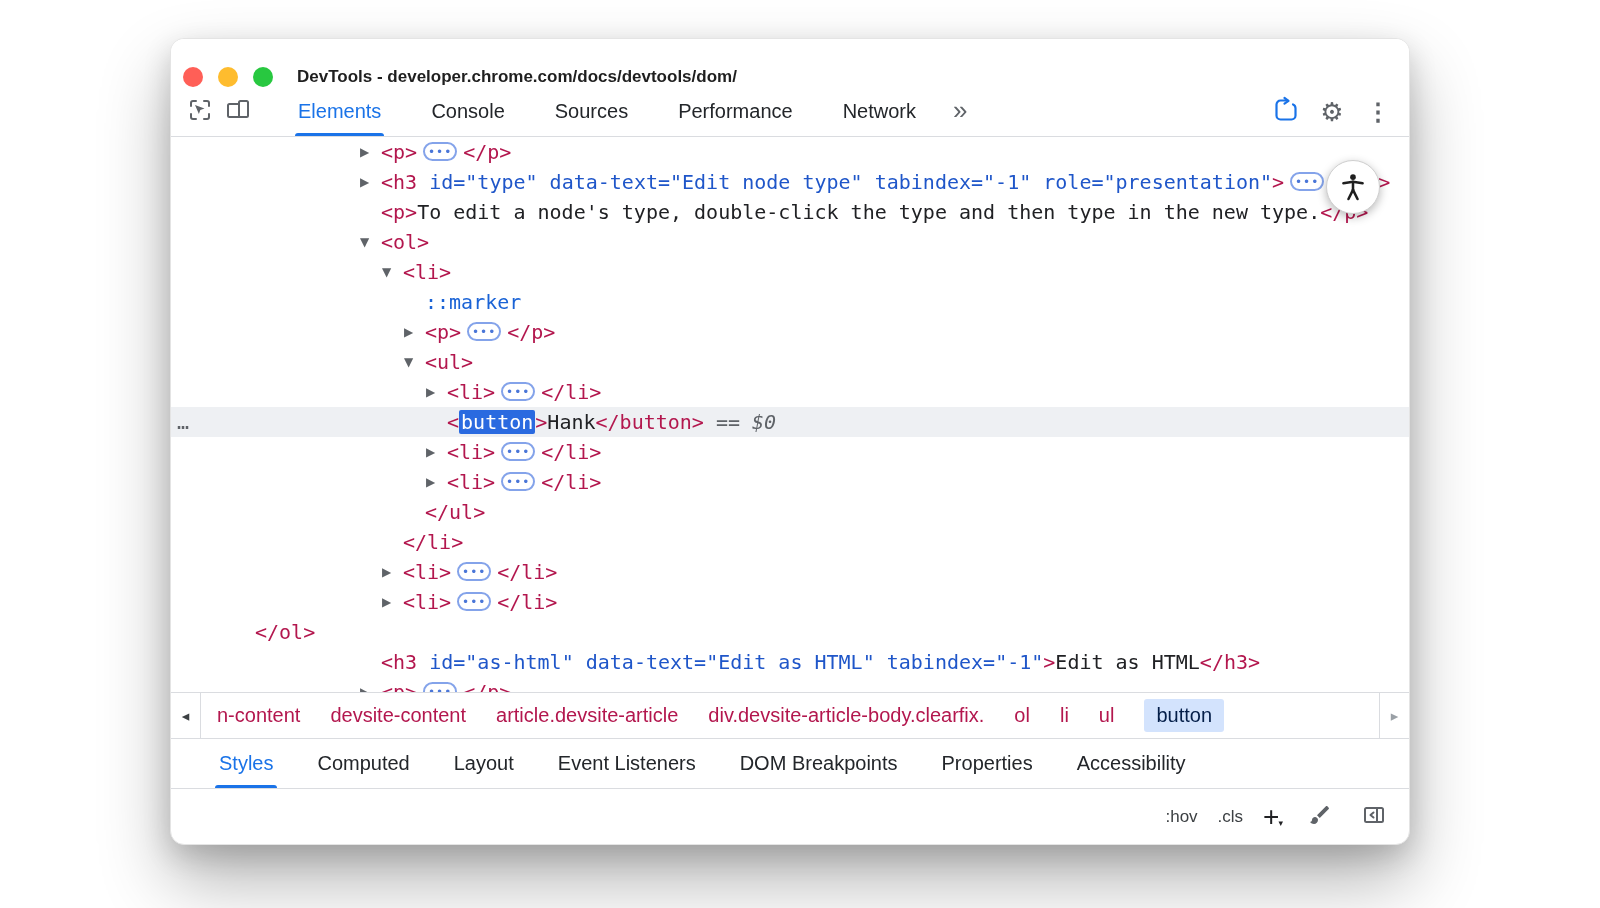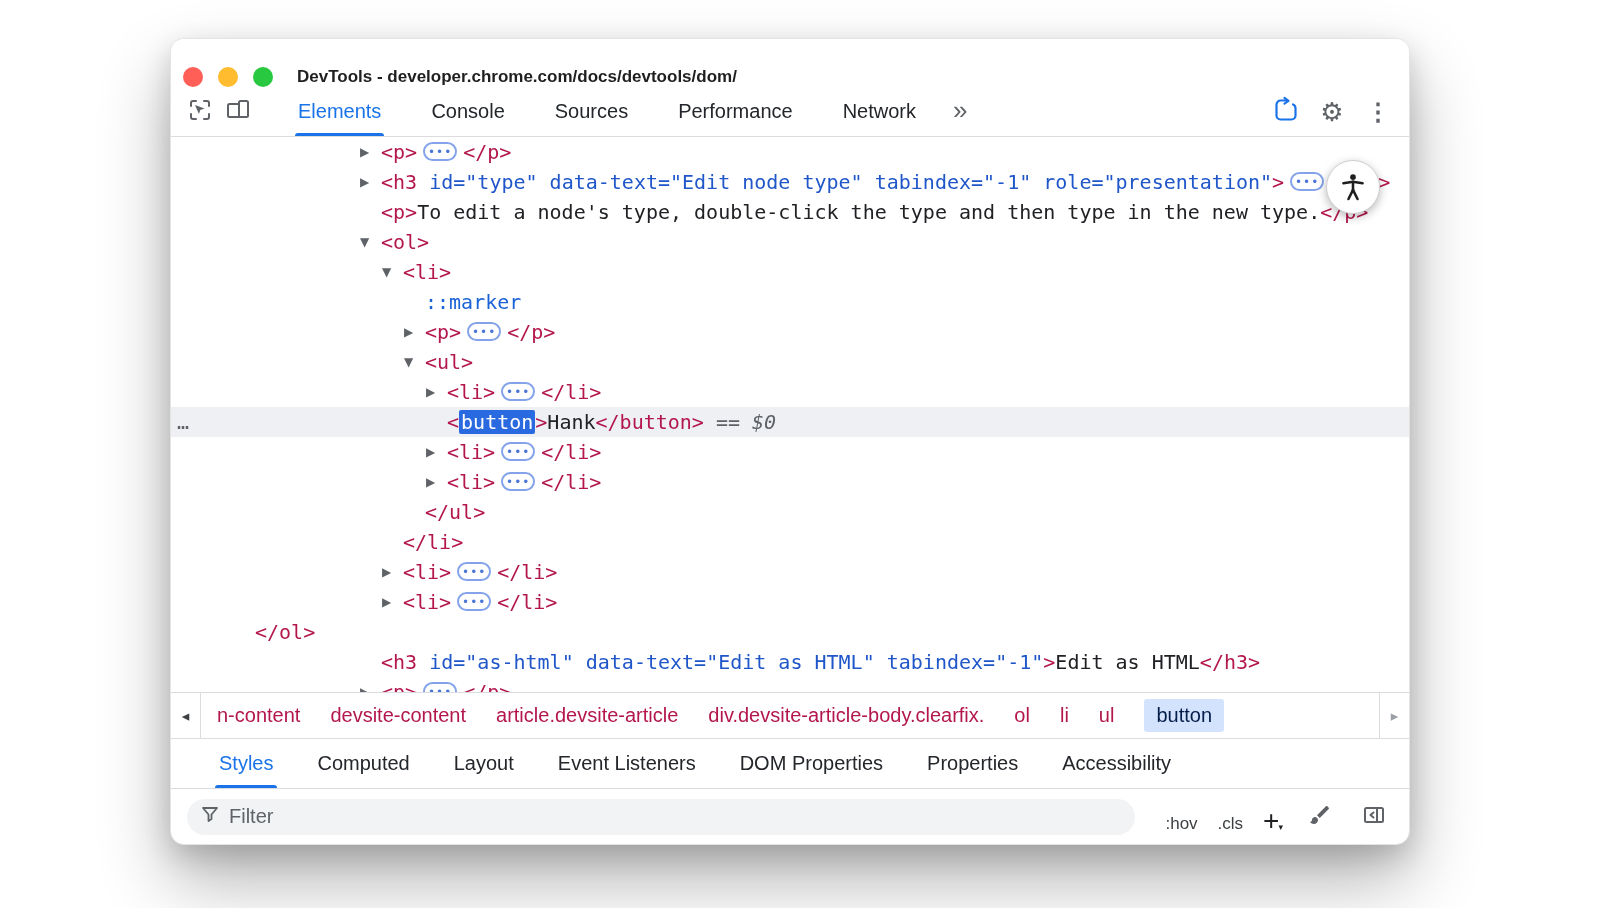--- a/index.html
+++ b/index.html
@@ -87,21 +87,21 @@
   .side-tab.active { color:#1a73e8; }
   .side-tab.active::after { content:""; position:absolute; left:18px; right:18px; bottom:0;
                             height:3px; background:#1a73e8; border-radius:3px 3px 0 0; }
 
   
   .filter-bar { height:56px; flex:0 0 56px; border-top:1px solid #dadce0;
                 display:flex; align-items:center; padding:0 16px; }
   .filter-input { flex:0 0 948px; height:36px; border-radius:18px; background:#f1f3f4;
                   display:flex; align-items:center; padding:0 14px; gap:10px;
                   color:#5f6368; font-size:20px; cursor:text; }
-  .filter-right { margin-left:auto; display:flex; align-items:flex-end; gap:20px; padding-right:2px; }
+  .filter-right { margin-left:auto; display:flex; align-items:center; gap:20px; padding-right:2px; }
   .mini-label { font-size:17px; color:#3c4043; cursor:pointer; }
   .plus-wrap { display:flex; align-items:flex-end; cursor:pointer; }
   .plus-glyph { font-size:28px; color:#202124; line-height:26px; }
   .plus-caret { font-size:9px; color:#202124; margin-left:-1px; position:relative; top:-2px; }
 </style>
 </head>
 <body>
 
 <div class="stage">
   <div class="window">
@@ -210,34 +210,26 @@
           <span class="crumb selected">button</span>
         </div>
       <button class="crumb-scroll right">▸</button>
     </div>
 
     <div class="side-tabs">
         <div class="side-tab active">Styles</div>
         <div class="side-tab">Computed</div>
         <div class="side-tab">Layout</div>
         <div class="side-tab">Event Listeners</div>
-        <div class="side-tab">DOM Properties</div>
+        <div class="side-tab">DOM Breakpoints</div>
         <div class="side-tab">Properties</div>
         <div class="side-tab">Accessibility</div>
       </div>
 
     <div class="filter-bar">
-      <div class="filter-input">
-        <span>
-          <svg width="18" height="18" viewBox="0 0 18 18">
-            <path d="M2 3 h14 l-5.5 6.5 v4.5 l-3 2 v-6.5 z" fill="none" stroke="#5f6368" stroke-width="1.8" stroke-linejoin="round"></path>
-          </svg>
-        </span>
-        <span class="filter-placeholder">Filter</span>
-      </div>
       <div class="filter-right">
         <span class="mini-label">:hov</span>
         <span class="mini-label">.cls</span>
         <span class="plus-wrap">
           <span class="plus-glyph">+</span>
           <span class="plus-caret">▾</span>
         </span>
         <button class="glyph-btn">
           <span>
             <svg width="24" height="24" viewBox="0 0 24 24">

